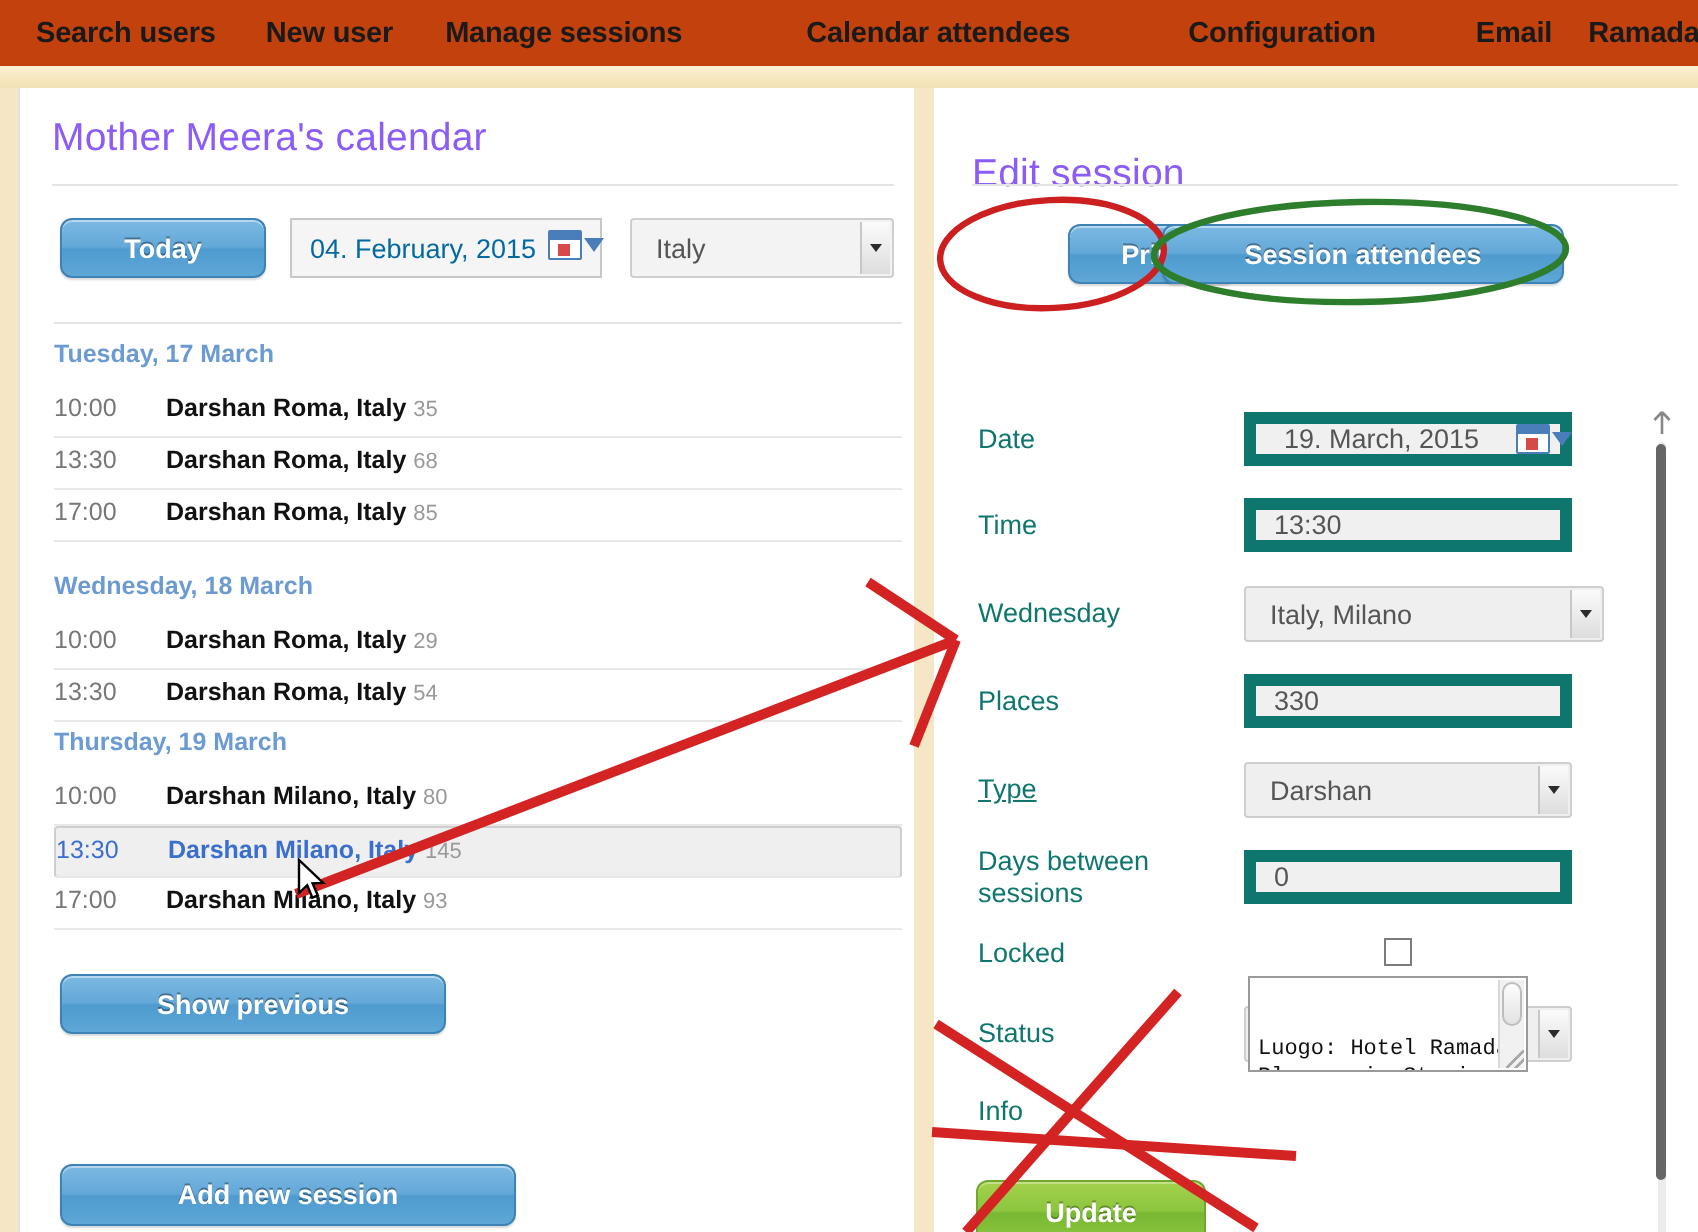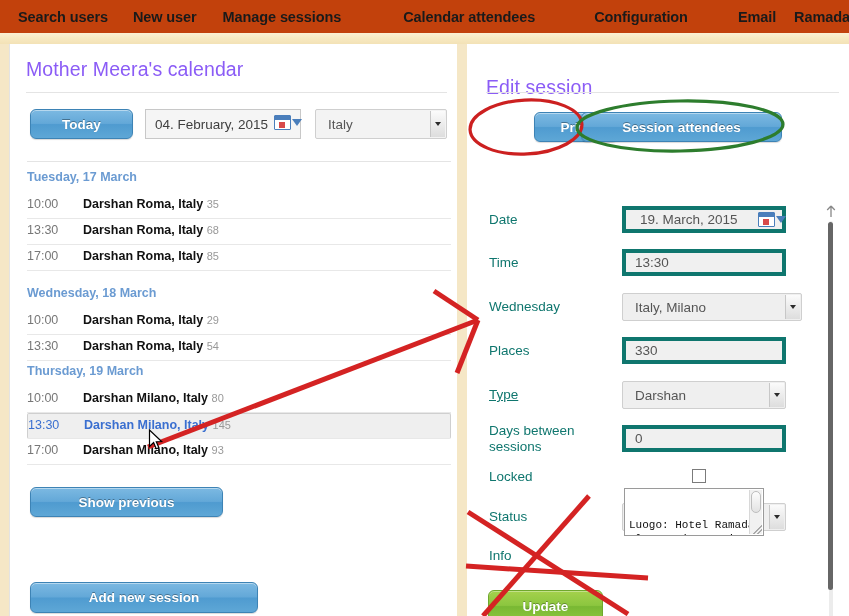--- a/index.html
+++ b/index.html
@@ -69,21 +69,21 @@
     text-shadow: 0 -1px 0 rgba(0,0,0,0.3);
     box-shadow: inset 0 1px 0 rgba(255,255,255,0.35);
     cursor:pointer;
     display:flex; align-items:center; justify-content:center;
     position:absolute;
   }
 
   
   .fld {
     position:absolute;
-    background:#f0f0f0; border:4px solid #0f766e;
+    background:#f0f0f0; border:6px solid #0f766e;
     font-size:13.5px; color:#555; 
     display:flex; align-items:center;
     padding-left:9px;
     font-family:"Liberation Sans", sans-serif;
   }
   .fld.white { background:#f5f5f5; }
   .sel {
     position:absolute;
     background:#efefef; border:1px solid #cfcfcf;
     font-size:13.5px; color:#555;
@@ -165,21 +165,21 @@
 
   <div class="colwrap">
 
     <div class="panel panel-left">
 
       <div class="panel-title" style="left:16px; top:14px;">Mother Meera's calendar</div>
       <div class="hr" style="left:16px; top:48px; width:421px;"></div>
 
       <div class="btn-blue" style="left:20px; top:65px; width:103px; height:30px;">Today</div>
 
-      <div class="fld white" style="left:135px; top:65px; width:156px; height:30px; border:1px solid #c8c8c8; color:#404040; font-size:13.5px;">
+      <div class="fld white" style="left:135px; top:65px; width:156px; height:30px; border:1px solid #c8c8c8; color:#0369a1; font-size:13.5px;">
         <span>04. February, 2015</span>
       </div>
       <div class="calicon" style="left:264px; top:71px;">
         <span class="calglyph"></span>
         <span class="calcaret"></span>
       </div>
 
       <div class="sel" style="left:305px; top:65px; width:132px; height:30px; background:#f3f3f3;">
         <span>Italy</span>
         <span class="arrowbox">

